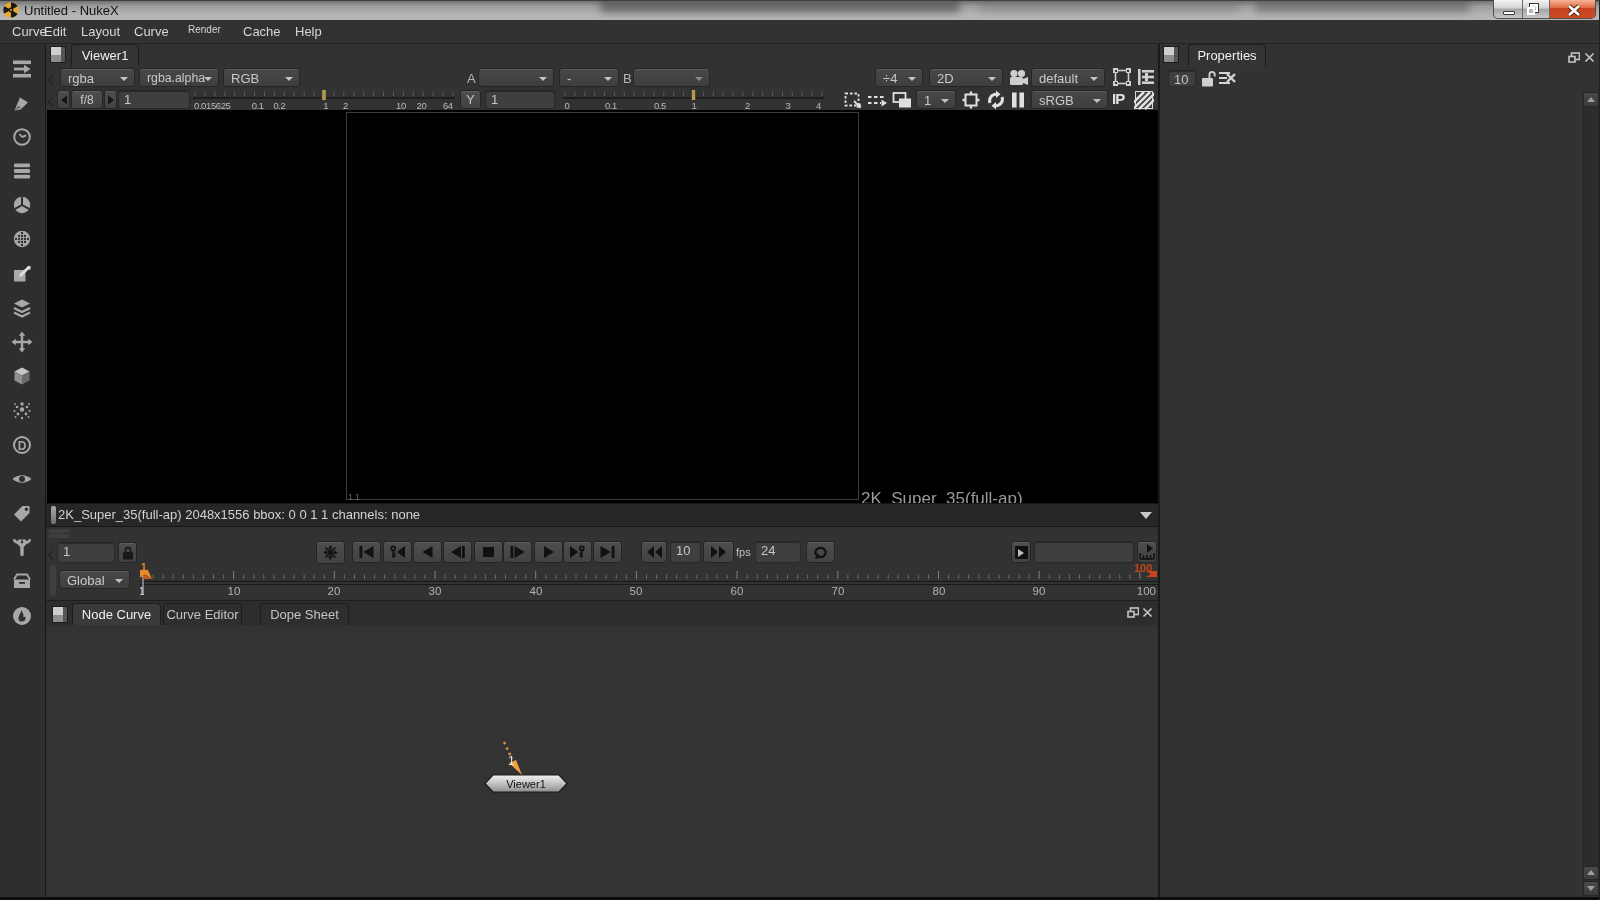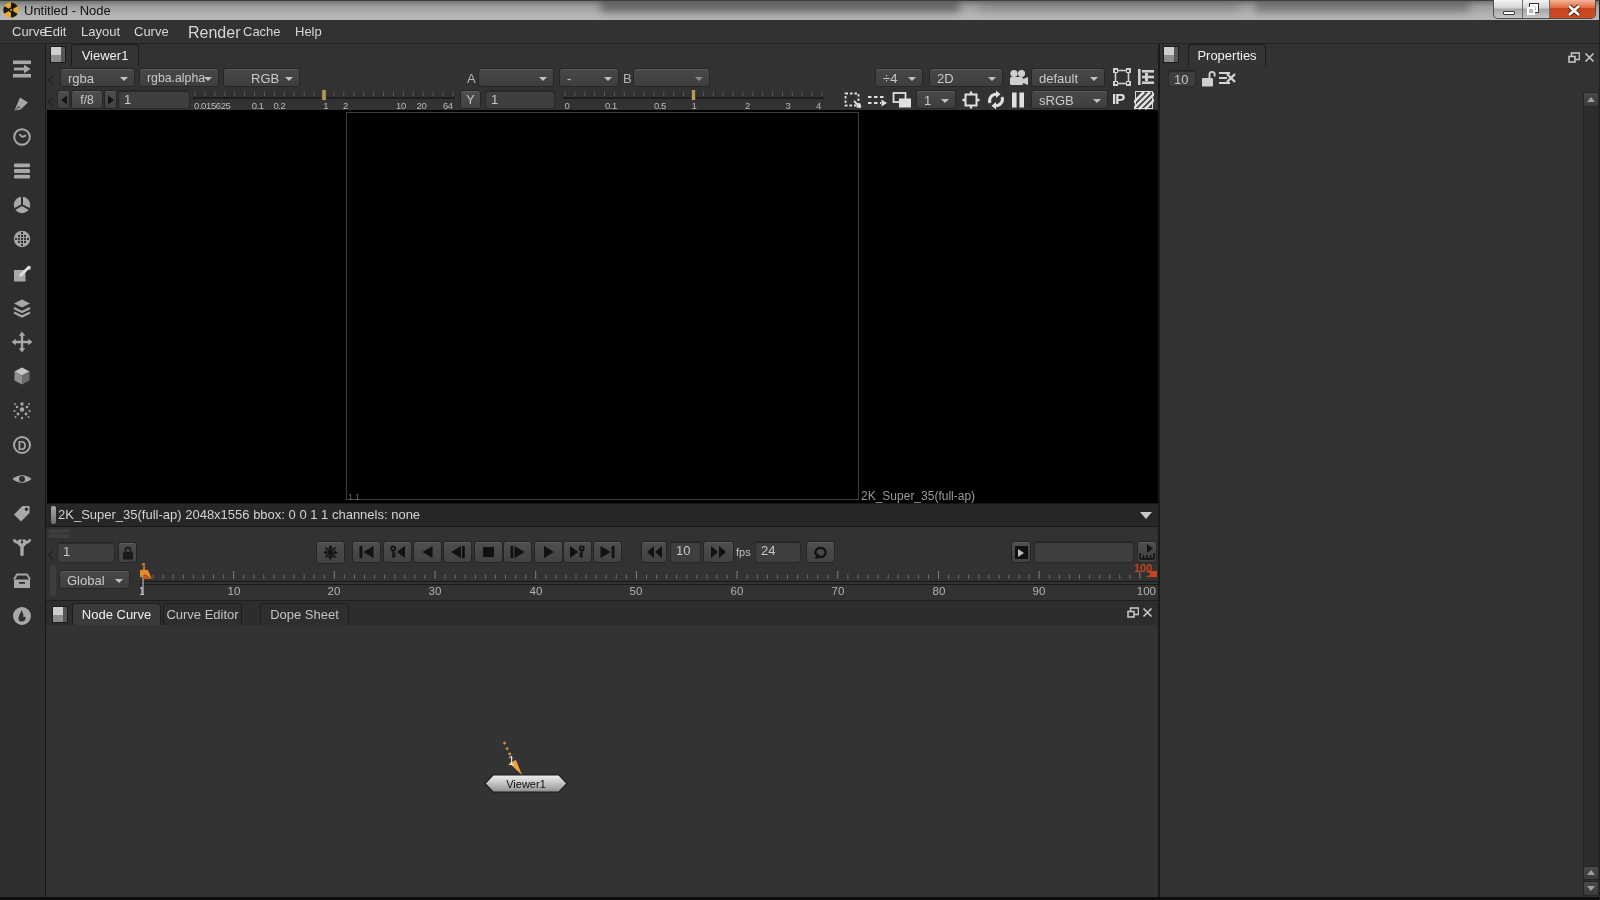--- a/index.html
+++ b/index.html
@@ -28,40 +28,40 @@
 <div style="left:3px;top:2px;width:16px;height:16px;"><svg width="16" height="16" viewBox="0 0 16 16" style="">
         <circle cx="8" cy="8" r="7.6" fill="#e8a82a"></circle>
         <path d="M8,8 L8,0.4 A7.6,7.6 0 0 1 14.6,4.2 Z" fill="#191919"></path>
         <path d="M8,8 L1.4,4.2 A7.6,7.6 0 0 1 8,0.4 Z" fill="#e8a82a"></path>
         <path d="M8,8 L1.4,11.8 A7.6,7.6 0 0 1 1.4,4.2 Z" fill="#191919"></path>
         <path d="M8,8 L8,15.6 A7.6,7.6 0 0 1 1.4,11.8 Z" fill="#e8a82a"></path>
         <path d="M8,8 L14.6,11.8 A7.6,7.6 0 0 1 8,15.6 Z" fill="#191919"></path>
         <circle cx="8" cy="8" r="2.4" fill="#191919"></circle>
         <circle cx="8" cy="8" r="1.1" fill="#e8a82a"></circle>
       </svg></div>
-<div style="left:24px;top:3px;font-size:13px;color:#141414;white-space:nowrap;">Untitled - Node</div>
+<div style="left:24px;top:3px;font-size:13px;color:#141414;white-space:nowrap;">Untitled - NukeX</div>
 <div style="left:1493px;top:0px;width:103px;height:19px;background:linear-gradient(#f4f4f4,#d3d3d3 45%,#a5a5a5 50%,#c6c6c6);border:1px solid #4e4e4e;border-top:none;border-radius:0 0 5px 5px;overflow:hidden;">
 <div style="left:28px;top:0;width:1px;height:19px;background:#6a6a6a;"></div>
 <div style="left:55px;top:0;width:1px;height:19px;background:#6a6a6a;"></div>
 <div style="left:56px;top:0;width:47px;height:19px;background:linear-gradient(#f6b59a,#e06b41 40%,#c54423 45%,#cf4a20);"></div>
 <div style="left:9px;top:11px;width:12px;height:4px;background:#fdfdfd;border:1px solid #3a3a3a;border-radius:1px;"></div>
 <div style="left:36px;top:4px;width:8px;height:8px;border:2px solid #fff;outline:1px solid #3a3a3a;background:transparent;"></div>
 <div style="left:33px;top:7px;width:8px;height:8px;border:2px solid #fff;background:#b5b5b5;"></div>
 <div style="left:72px;top:3px;width:16px;height:13px;"><svg width="16" height="13" viewBox="0 0 16 13" style="">
           <path d="M3,2 L13,11 M13,2 L3,11" stroke="#5a2410" stroke-width="4.6" fill="none"></path>
           <path d="M3,2 L13,11 M13,2 L3,11" stroke="#ffffff" stroke-width="2.6" fill="none"></path>
         </svg></div>
 </div>
 </div>
 <div style="left:0;top:20px;width:1600px;height:24px;background:#323232;border-bottom:1px solid #232323;">
 <div style="left:12px;top:4px;font-size:13px;color:#d6d6d6;">Curve</div>
 <div style="left:44px;top:4px;font-size:13px;color:#d6d6d6;">Edit</div>
 <div style="left:81px;top:4px;font-size:13px;color:#d6d6d6;">Layout</div>
 <div style="left:134px;top:4px;font-size:13px;color:#d6d6d6;">Curve</div>
-<div style="left:188px;top:4px;font-size:16px;color:#d6d6d6;">Render</div>
+<div style="left:188px;top:4px;font-size:10px;color:#d6d6d6;">Render</div>
 <div style="left:243px;top:4px;font-size:13px;color:#d6d6d6;">Cache</div>
 <div style="left:295px;top:4px;font-size:13px;color:#d6d6d6;">Help</div>
 </div>
 <div style="left:0;top:44px;width:46px;height:853px;background:#2e2e2e;border-right:1px solid #161616;">
 <div style="left:11px;top:14px;width:22px;height:22px;"><svg width="22" height="22" viewBox="0 0 22 22" style="">
         <rect x="2" y="2.5" width="18" height="3.6" fill="#a8a8a8"></rect>
         <rect x="2" y="15.9" width="18" height="3.6" fill="#a8a8a8"></rect>
         <rect x="3" y="9.6" width="11" height="2.8" fill="#a8a8a8"></rect>
         <polygon points="13,6.8 19.5,11 13,15.2" fill="#a8a8a8"></polygon>
       </svg></div>
@@ -176,21 +176,21 @@
     </svg></div>
 <div class="dd" style="left:60px;top:68px;width:75px;height:19px;">
 <span style="font-size:13px;">rgba</span>
 <i style="border-top-color:#c2c2c2;"></i>
   </div>
 <div class="dd" style="left:139px;top:68px;width:80px;height:19px;">
 <span style="font-size:12.3px;">rgba.alpha</span>
 <i style="border-top-color:#c2c2c2;"></i>
   </div>
 <div class="dd" style="left:223px;top:68px;width:77px;height:19px;">
-<span style="font-size:13px;margin-left:20px;">RGB</span>
+<span style="font-size:13px;">RGB</span>
 <i style="border-top-color:#c2c2c2;"></i>
   </div>
 <div style="left:467px;top:71px;font-size:13px;color:#b4b4b4;white-space:nowrap;">A</div>
 <div class="dd" style="left:478px;top:68px;width:76px;height:19px;">
 <span style="font-size:13px;"></span>
 <i style="border-top-color:#c2c2c2;"></i>
   </div>
 <div class="dd" style="left:559px;top:68px;width:60px;height:19px;">
 <span style="font-size:13px;">-</span>
 <i style="border-top-color:#c2c2c2;"></i>
@@ -374,21 +374,21 @@
       <rect x="1.5" y="1.5" width="17" height="17" fill="#3a3a3a" stroke="#d9d9d9" stroke-width="1"></rect>
       <line x1="-7" y1="19" x2="10" y2="2" stroke="#e0e0e0" stroke-width="2.6"></line>
       <line x1="-1" y1="19" x2="16" y2="2" stroke="#e0e0e0" stroke-width="2.6"></line>
       <line x1="5" y1="19" x2="22" y2="2" stroke="#e0e0e0" stroke-width="2.6"></line>
       <line x1="11" y1="19" x2="28" y2="2" stroke="#e0e0e0" stroke-width="2.6"></line>
     </svg></div>
 <div class="" style="left:47px;top:110px;width:1111px;height:393px;background:#000;"></div>
 <div class="" style="left:346px;top:112px;width:513px;height:388px;border:1px solid #3e3e3e;"></div>
 <div style="left:348px;top:492px;font-size:9px;color:#6a6a6a;white-space:nowrap;">1</div>
 <div style="left:355px;top:492px;font-size:9px;color:#6a6a6a;white-space:nowrap;">1</div>
-<div style="left:861px;top:489px;font-size:12px;color:#9a9a9a;white-space:nowrap;">2K_Super_35(full-ap)</div>
+<div style="left:861px;top:489px;font-size:17px;color:#9a9a9a;white-space:nowrap;">2K_Super_35(full-ap)</div>
 <div class="" style="left:46px;top:503px;width:1112px;height:24px;background:#272727;border-top:1px solid #161616;border-bottom:1px solid #161616;"></div>
 <div class="" style="left:51px;top:506px;width:5px;height:18px;background:linear-gradient(#a8a8a8,#6f6f6f);border-radius:2px;"></div>
 <div style="left:58px;top:507px;font-size:13px;color:#d2d2d2;white-space:nowrap;">2K_Super_35(full-ap) 2048x1556 bbox: 0 0 1 1 channels: none</div>
 <div style="left:1140px;top:512px;width:0;height:0;border-left:6px solid transparent;border-right:6px solid transparent;border-top:7px solid #c9c9c9;"></div>
 <div class="" style="left:48px;top:529px;width:22px;height:4px;background:#3e3e3e;border-radius:2px;"></div>
 <div class="" style="left:48px;top:534px;width:22px;height:4px;background:#3e3e3e;border-radius:2px;"></div>
 <div style="left:47px;top:546px;width:7px;height:10px;"><svg width="7" height="10" viewBox="0 0 7 10" style="">
       <path d="M5.5,1 L1.5,5 L5.5,9" stroke="#242424" stroke-width="1.6" fill="none"></path>
     </svg></div>
 <div class="inp" style="left:57px;top:542px;width:58px;height:21px;font-size:13px;">1</div>

